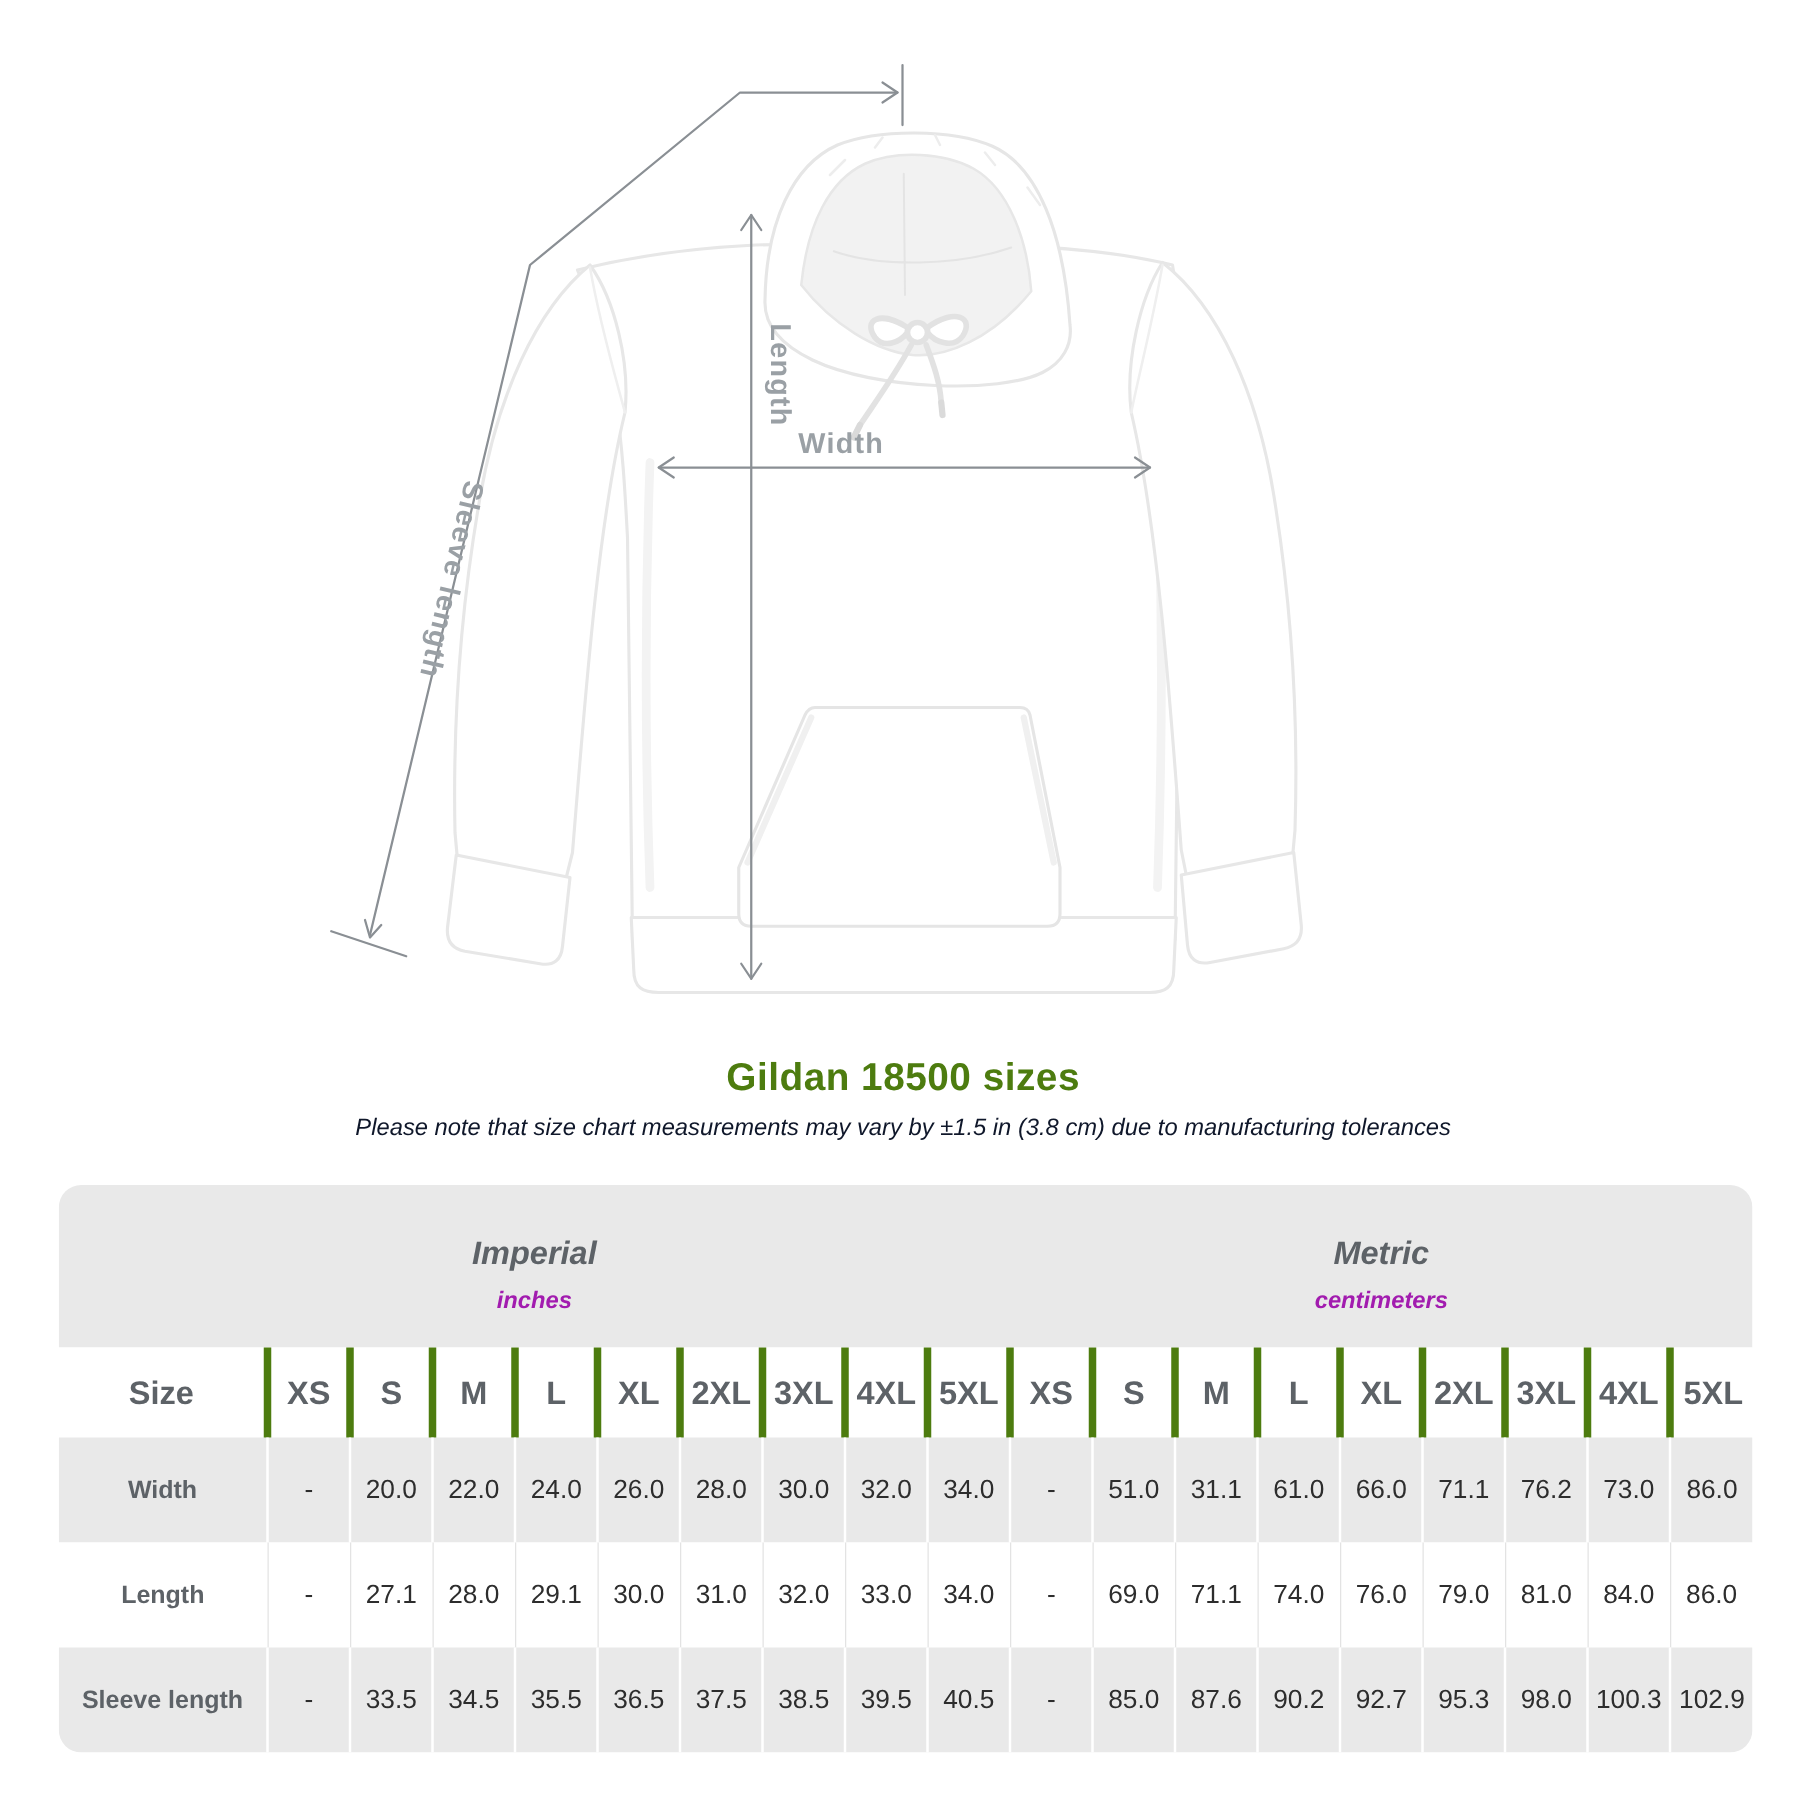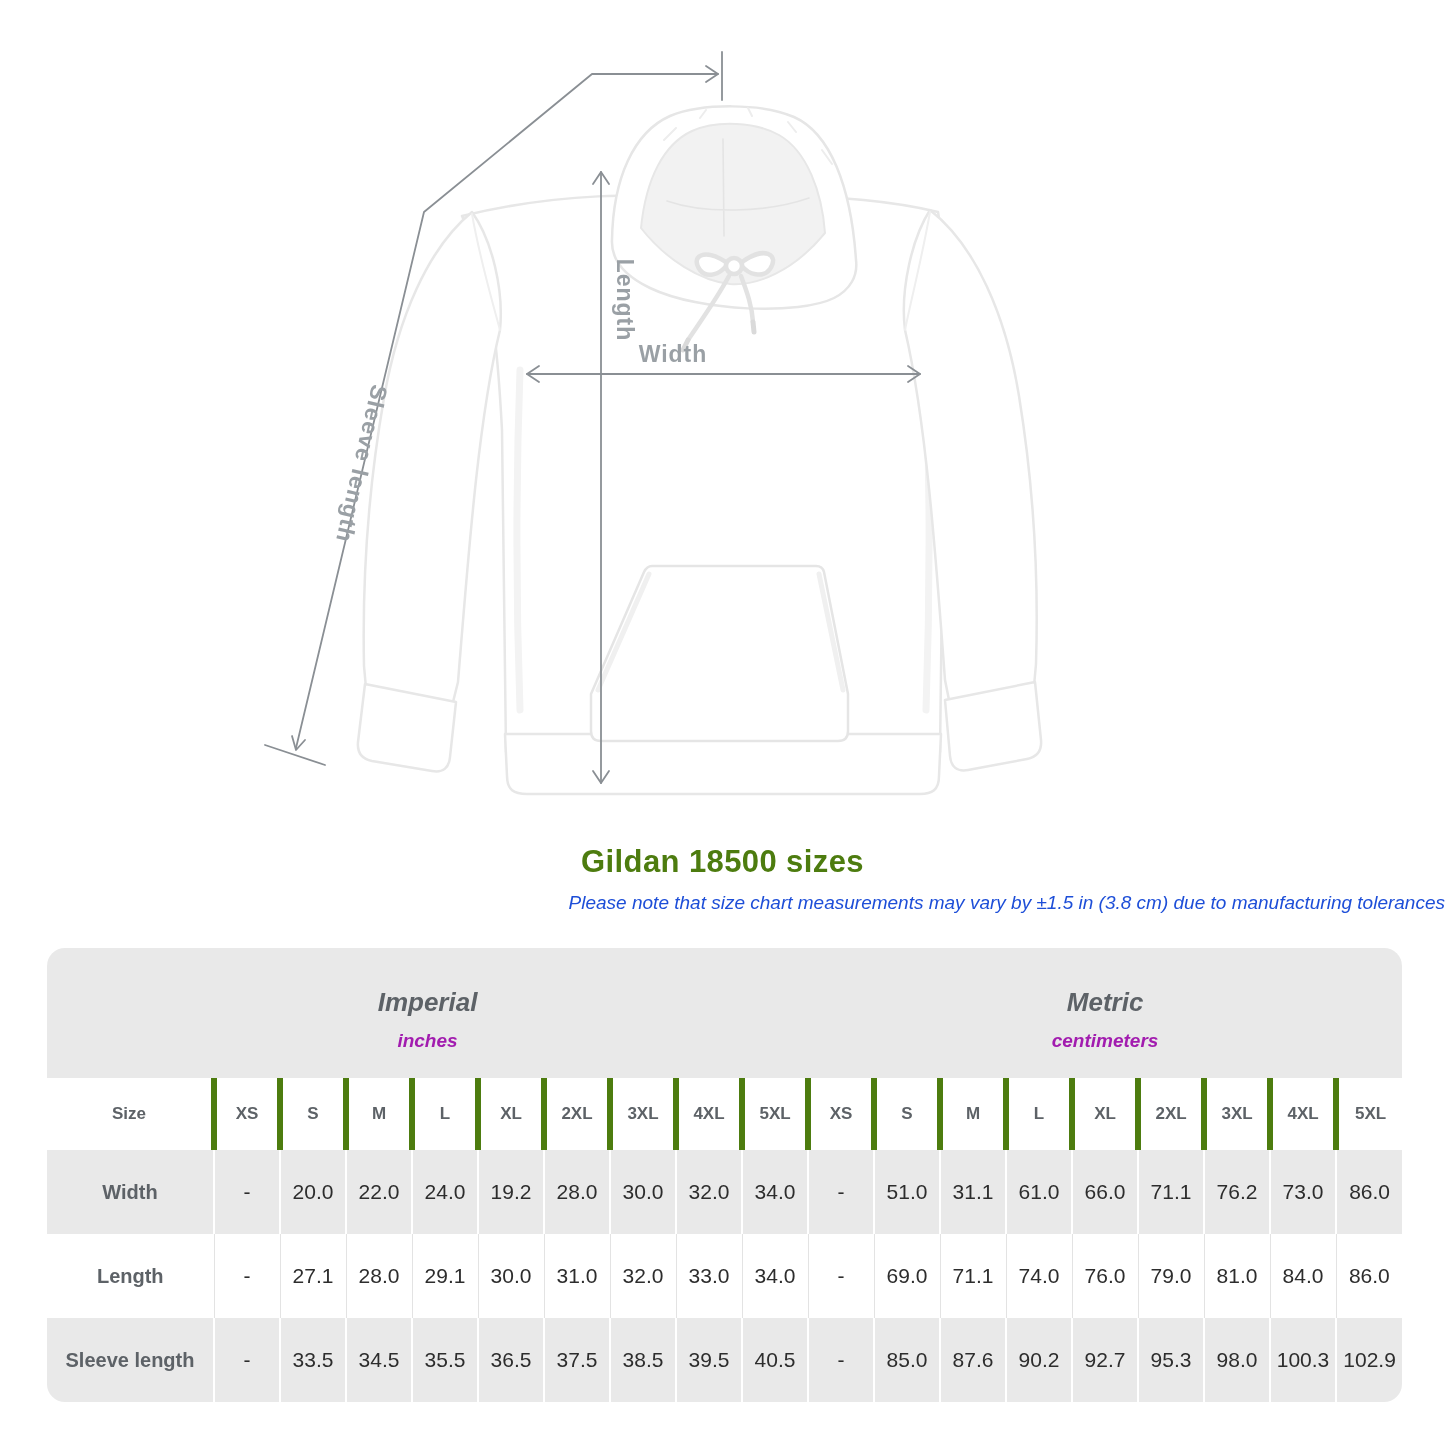--- a/index.html
+++ b/index.html
@@ -8,36 +8,36 @@
     font-family:"Liberation Sans", sans-serif; overflow:hidden;
   }
   .diagram { position:absolute; top:0; left:0; width:1445px; height:832px; }
   .diagram svg { display:block; }
   .title {
     position:absolute; top:844px; left:0; width:100%; margin:0;
     text-align:center; font-size:31px; font-weight:700; color:#4d7c0f; letter-spacing:.4px;
   }
   .subtitle {
     position:absolute; top:892px; left:0; width:100%; margin:0;
-    text-align:right; font-style:italic; font-size:19px; color:#1d4ed8;
+    text-align:center; font-style:italic; font-size:19px; color:#0f172a;
   }
   .table-wrap {
     position:absolute; top:948px; left:47px; width:1355px;
     border-radius:18px; overflow:hidden;
   }
   table { border-collapse:collapse; table-layout:fixed; width:100%; }
   col.c-label { width:167px; }
   col.c-data  { width:66px; }
   th, td { padding:0; text-align:center; vertical-align:middle; }
   tr.group-row { height:130px; }
   tr.group-row th { background:#e9e9e9; }
   .grp-name { font-style:italic; font-weight:700; font-size:26px; color:#5d6267;margin-top:12px; }
   .grp-unit { font-style:italic; font-size:19px; color:#a21caf; margin-top:12px; }
   tr.size-row { height:72px; }
-  tr.size-row th { background:#ffffff; font-size:17px; font-weight:700; color:#5d6267; }
+  tr.size-row th { background:#ffffff; font-size:26px; font-weight:700; color:#5d6267; }
   tr.size-row th:not(:first-child) { border-left:6px solid #4d7c0f; }
   tr.data-row { height:84px; }
   tr.data-row th { font-size:20px; font-weight:700; color:#5d6267; }
   tr.data-row td { font-size:21px; font-weight:400; color:#2d2d2d; }
   tr.shade th, tr.shade td { background:#e9e9e9; }
   tr.shade td { border-left:2px solid #ffffff; }
   tr.plain th, tr.plain td { background:#ffffff; }
   tr.plain td { border-left:1px solid #e3e3e3; }
   .mlabel { font-weight:700; font-size:23px; fill:#9aa0a5; letter-spacing:1px; }
 </style>
@@ -159,21 +159,21 @@
         <th>5XL</th>
       </tr>
     </thead>
     <tbody>
       <tr class="data-row shade">
         <th>Width</th>
         <td>-</td>
         <td>20.0</td>
         <td>22.0</td>
         <td>24.0</td>
-        <td>19.2</td>
+        <td>26.0</td>
         <td>28.0</td>
         <td>30.0</td>
         <td>32.0</td>
         <td>34.0</td>
         <td>-</td>
         <td>51.0</td>
         <td>31.1</td>
         <td>61.0</td>
         <td>66.0</td>
         <td>71.1</td>

